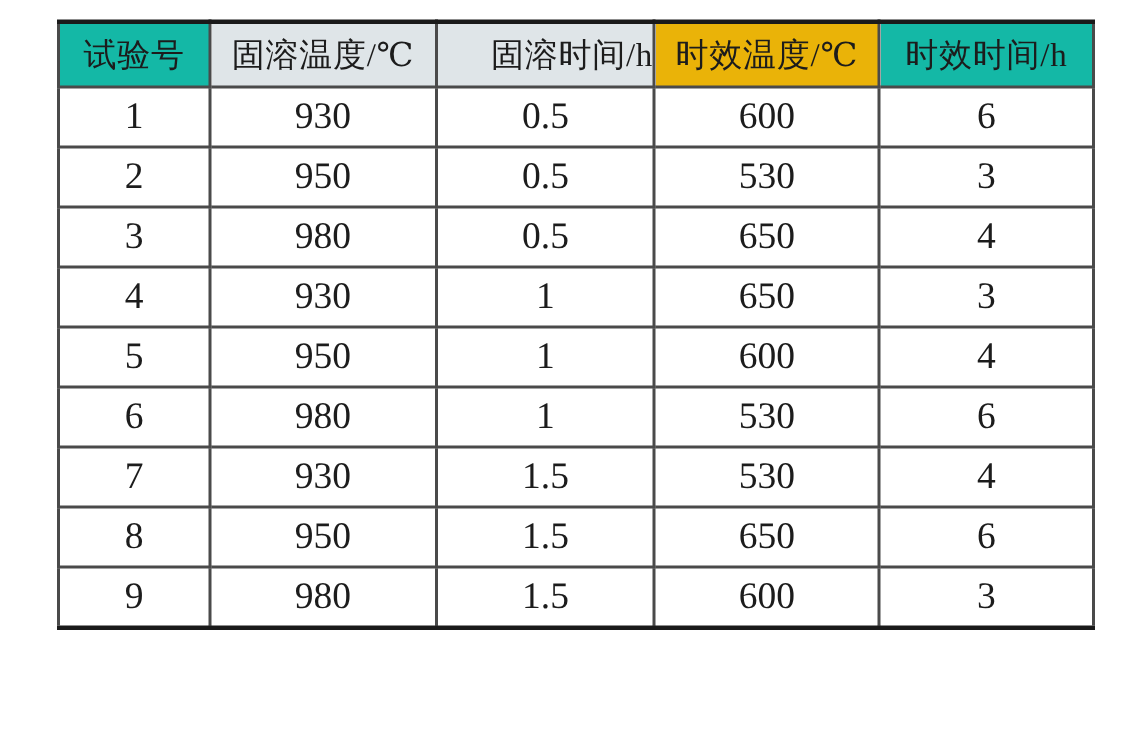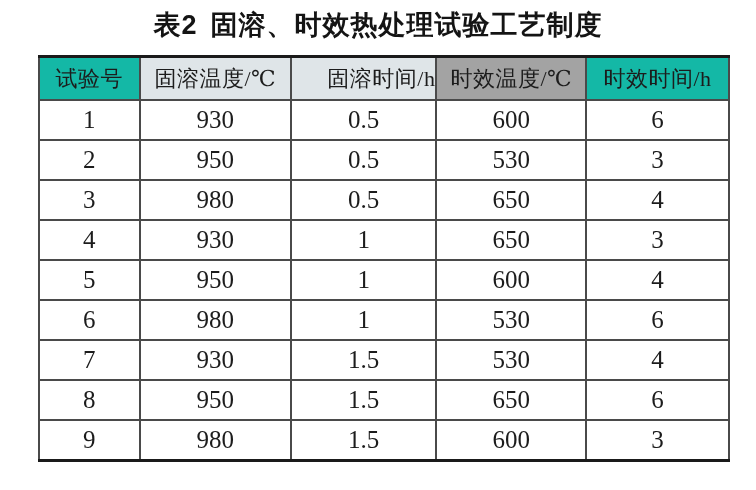--- a/index.html
+++ b/index.html
@@ -57,38 +57,35 @@
   col.c-soltemp { width: 21.9%; }
   col.c-soltime { width: 21.1%; }
   col.c-agetemp { width: 21.7%; }
   col.c-agetime { width: 20.7%; }
 </style>
 </head>
 <body>
 
 <div class="page">
 
-  <div class="caption">
-    <span class="caption-tag">表2</span><span class="caption-text">固溶、时效热处理试验工艺制度</span>
-  </div>
 
   <table class="data-table">
     <colgroup>
       <col class="c-testno">
       <col class="c-soltemp">
       <col class="c-soltime">
       <col class="c-agetemp">
       <col class="c-agetime">
     </colgroup>
     <thead>
       <tr>
         <th style="background-color: #14b8a6;">试验号</th>
         <th style="background-color: rgb(223, 229, 232); margin-top: 41px;">固溶温度/℃</th>
         <th style="background-color: rgb(223, 229, 232); text-align: right;">固溶时间/h</th>
-        <th style="background-color: #a3a3a3;">时效温度/℃</th>
+        <th style="background-color: #eab308;">时效温度/℃</th>
         <th style="background-color: #14b8a6;">时效时间/h</th>
       </tr>
     </thead>
     <tbody>
       <tr>
         <td>1</td>
         <td>930</td>
         <td>0.5</td>
         <td>600</td>
         <td>6</td>

